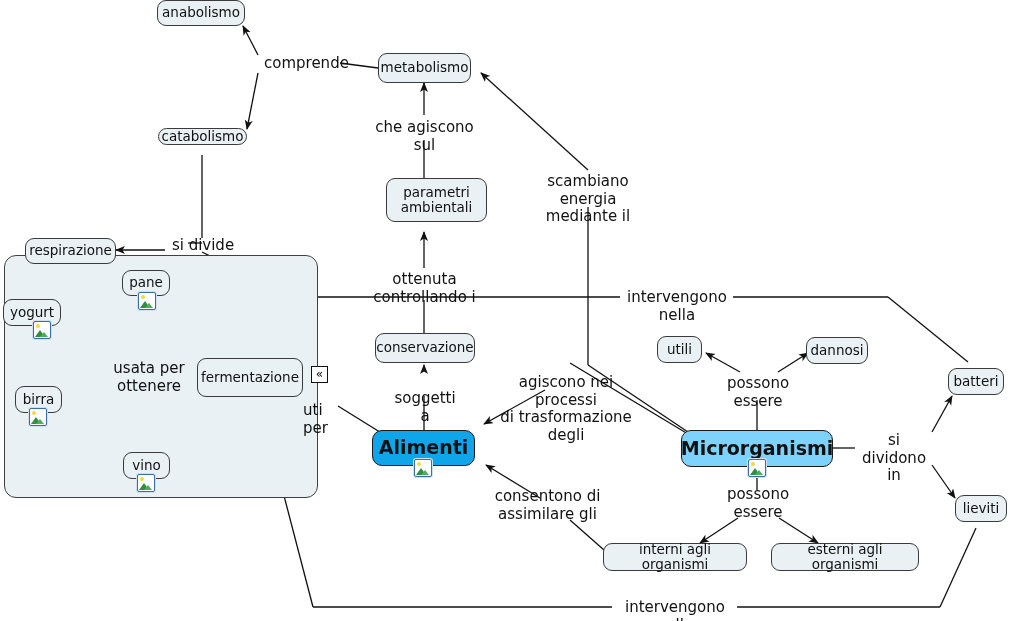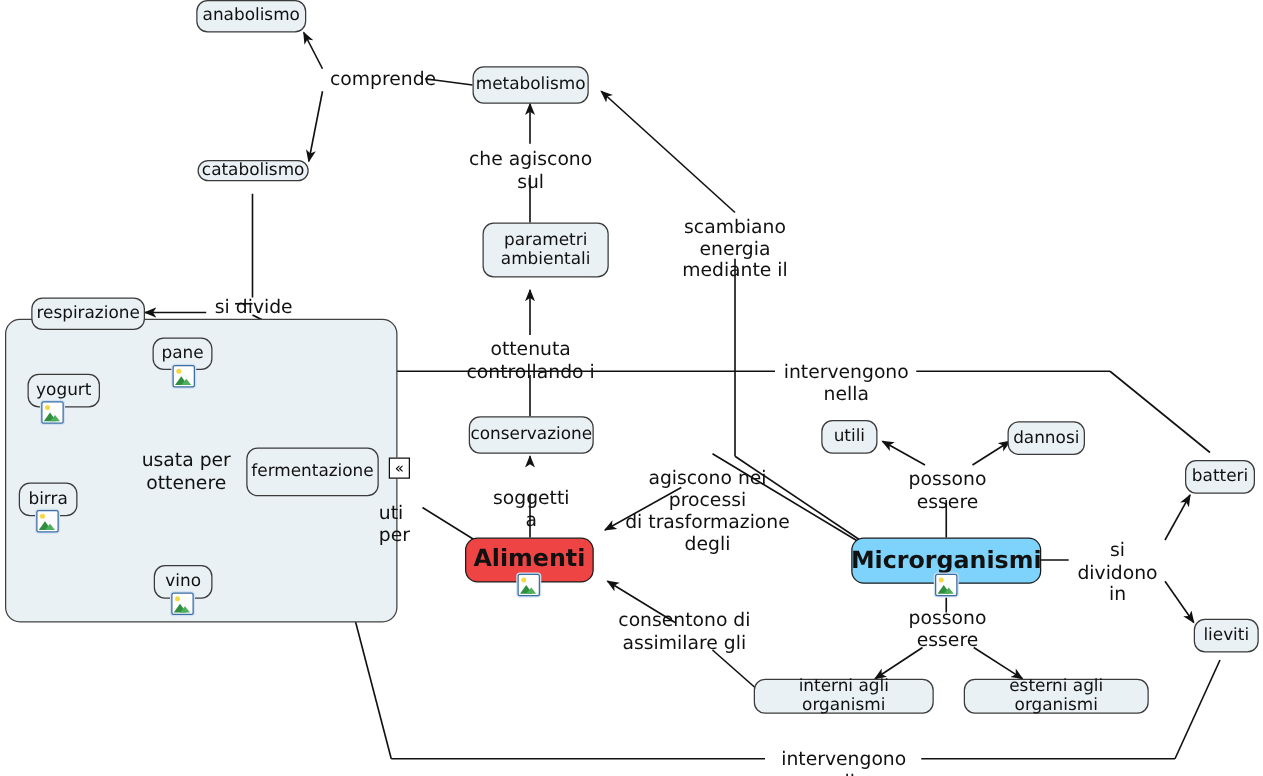--- a/index.html
+++ b/index.html
@@ -8,21 +8,21 @@
        font-family:"DejaVu Sans","Liberation Sans",sans-serif;}
   #stage{position:relative;width:1010px;height:621px;background:#fff;}
   svg.layer{position:absolute;left:0;top:0;width:1010px;height:621px;}
   
   .node{position:absolute;box-sizing:border-box;
         background:#e9f1f4;border:1.4px solid #3a3a3a;border-radius:9px;
         display:flex;align-items:center;justify-content:center;
         text-align:center;color:#111;font-size:13.5px;line-height:1.12;
         padding:3px 8px;white-space:pre-line;}
   .node.big{font-size:19px;font-weight:bold;border-radius:10px;border-width:1.6px;}
-  .node.alimenti{background:#ef4444;border-color:#1a1a1a;}
+  .node.alimenti{background:#0ea5e9;border-color:#1a1a1a;}
   .node.micro{background:#7dd3fc;border-color:#1a1a1a;}
   
   .groupbox{position:absolute;background:#e9f1f4;border:1.5px solid #404040;
             border-radius:12px;}
   
   .lbl{position:absolute;font-size:15px;color:#111;line-height:1.18;
        text-align:center;white-space:pre-line;background:transparent;}
   
   .thumb{position:absolute;width:18px;height:18px;border:1.5px solid #3a6ea5;
          background:#fdfdfd;border-radius:2px;box-sizing:border-box;
@@ -130,21 +130,21 @@
 
   <div class="node" style="left:375px;top:333px;width:100px;height:30px;">conservazione</div>
 
   <div class="node" style="left:122px;top:270px;width:48px;height:26px;">pane</div>
   <div class="thumb" style="left:138px;top:292px;">
     <i class="sun"></i>
       <i class="hill"></i>
       <i class="hill2"></i>
     </div>
 
-  <div class="node" style="left:22px;top:299px;width:58px;height:27px;">yogurt</div>
+  <div class="node" style="left:3px;top:299px;width:58px;height:27px;">yogurt</div>
   <div class="thumb" style="left:33px;top:321px;">
     <i class="sun"></i>
       <i class="hill"></i>
       <i class="hill2"></i>
     </div>
 
   <div class="node" style="left:15px;top:386px;width:47px;height:27px;">birra</div>
   <div class="thumb" style="left:29px;top:408px;">
     <i class="sun"></i>
       <i class="hill"></i>

